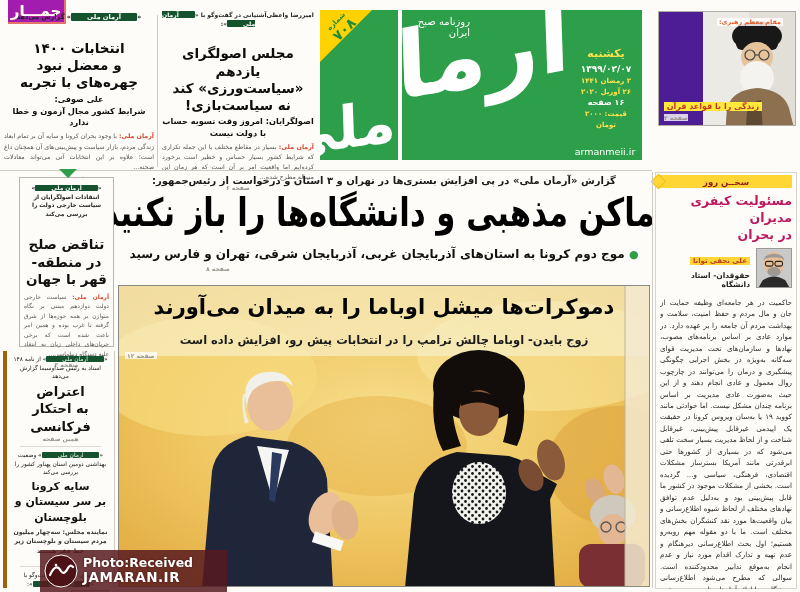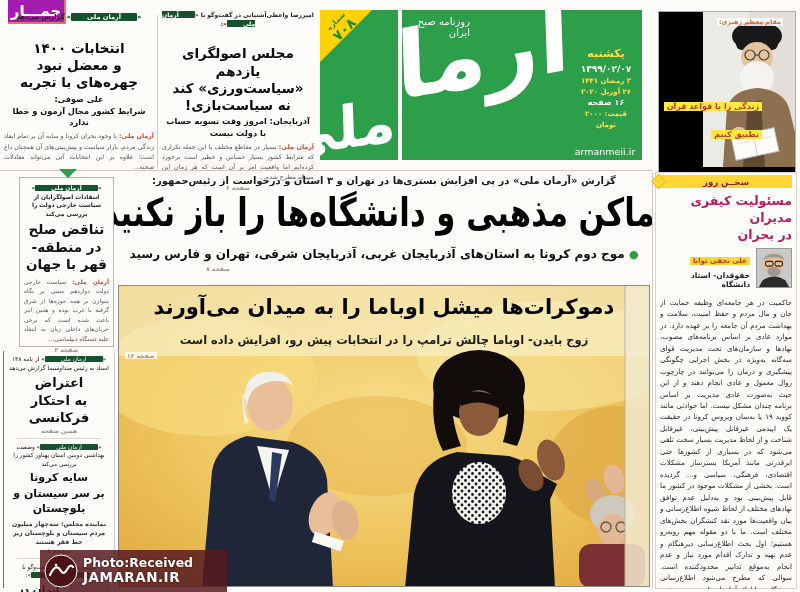--- a/index.html
+++ b/index.html
@@ -53,21 +53,21 @@
   .arman-word { position:absolute; top:4px; right:70px; color:#fff; font-size:92px; font-weight:bold;
     transform:rotate(-10deg) skewX(-8deg); line-height:1; }
   .dateblock { position:absolute; top:36px; left:172px; width:64px; text-align:center; line-height:1.5; }
   .dateblock .y  { color:#ffe24a; font-size:7px; font-weight:bold; }
   .dateblock .w  { color:#fff; font-size:9px; font-weight:bold; }
   .dateblock .wd { color:#ffe24a; font-size:11px; font-weight:bold; }
   .site { position:absolute; bottom:3px; left:168px; width:70px; text-align:center;
     color:#fff; font-size:9.5px; }
 
   
-  .leader { left:658px; top:11px; width:138px; height:194px; background:#000000;
+  .leader { left:658px; top:11px; width:138px; height:115px; background:#4c1d95;
     border:1px solid #b0aca3; overflow:hidden; }
   .ld-photo { position:absolute; right:0; top:0; }
   .ld-kicker { position:absolute; top:6px; right:12px; font-size:6.4px; font-weight:bold; color:#e0622f;
     background:rgba(255,255,255,.85); padding:0 2px; }
   .ld-headline { position:absolute; top:18px; left:3px; width:100px; text-align:right; line-height:1.6; }
   .ld-headline span { background:#fff; box-decoration-break:clone; -webkit-box-decoration-break:clone;
     font-size:10.6px; font-weight:bold; color:#0d0d0d; padding:0 2px; white-space:pre-line; }
   .ld-hl { position:absolute; top:78px; left:3px; width:100px; text-align:right; line-height:1.75; }
   .ld-hl span { background:#ffe93d; box-decoration-break:clone; -webkit-box-decoration-break:clone;
     font-size:8px; font-weight:bold; color:#c03a26; padding:0 3px; white-space:pre-line; }
@@ -81,33 +81,33 @@
   .ms-subhead { position:absolute; top:74px; width:100%; text-align:center; font-size:12px; font-weight:bold; color:#111; }
   .ms-bullet { color:#2d9e4a; font-size:11px; }
   .ms-pref { position:absolute; top:92px; left:88px; }
 
   
   .box-article { left:19px; top:177px; width:95px; height:170px; border:1px solid #b9b5ac;
     background:#fdfcf8; padding:6px 4px 2px; text-align:center; }
   .ba-tri { position:absolute; top:-9px; left:39px; width:0; height:0;
     border-left:9px solid transparent; border-right:9px solid transparent; border-top:9px solid #2d9e4a; }
   .ba-k { font-size:5.9px; }
-  .hd-box { font-size:13.5px; font-weight:bold; line-height:1.3; white-space:pre-line; margin-top:3px; }
+  .hd-box { font-size:13.5px; font-weight:bold; line-height:1.3; white-space:pre-line; margin-top:18px; }
   .box-article .body-txt { font-size:5.9px; margin-top:4px; }
   .box-article .pref { margin-top:2px; display:block; }
 
   
   .photo-block { left:118px; top:285px; width:532px; height:302px; border:1px solid #8a8a85; overflow:hidden; }
   .ph-headline { position:absolute; top:9px; width:100%; text-align:center; font-size:21px; font-weight:bold; color:#060606; }
   .ph-subhead { position:absolute; top:47px; width:100%; text-align:center; font-size:11.5px; font-weight:bold; color:#1c1c1c; }
   .ph-pref { position:absolute; top:66px; left:6px; background:rgba(255,255,255,.75); padding:0 2px; }
 
   
   .left-col { left:3px; top:351px; width:112px; height:237px;
-    border-left:1px solid #a16207; border-right:1px solid #cfcbc2;
+    border-left:4px solid #a16207; border-right:1px solid #cfcbc2;
     padding:4px 5px 0; text-align:center; }
   .lc-k { font-size:5.9px; line-height:1.45; }
   .lc-hd { font-size:13px; font-weight:bold; line-height:1.35; white-space:pre-line; margin-top:2px; }
   .lc-hd2 { font-size:11px; font-weight:bold; line-height:1.4; white-space:pre-line; margin-top:2px; }
   .lc-sub { font-size:6.2px; font-weight:bold; color:#333; margin-top:2px; line-height:1.5; }
   .lc-div { border-top:1px solid #ddd9d0; margin:4px 8px; }
   .lc-row { display:flex; align-items:flex-start; gap:3px; margin-top:2px; }
   .lc-hd3 { font-size:10.5px; font-weight:bold; line-height:1.5; white-space:pre-line; text-align:center; flex:1; }
 
   
@@ -155,21 +155,21 @@
     <div class="pref">صفحه ۲</div>
   </div>
 
   <div class="rule-v" style="left:157px; top:15px; height:152px;"></div>
 
   <div class="abs colB topcol">
     <div class="k" style="font-size:6px"><span>امیررضا واعظی‌آشتیانی در گفت‌وگو با «</span><span class="chip">آرمان ملی</span><span>»:</span></div>
     <div class="hd-13">مجلس اصولگرای یازدهم
 «سیاست‌ورزی» کند
 نه سیاست‌بازی!</div>
-    <div class="subhd">آذربایجان: امروز وقت تسویه حساب
+    <div class="subhd">اصولگرایان: امروز وقت تسویه حساب
 با دولت نیست</div>
     <div class="body-txt"><span class="lead">آرمان ملی:</span><span> بسیار در مقاطع مختلف با این جمله تکراری که شرایط کشور بسیار حساس و خطیر است برخورد کرده‌ایم اما واقعیت امر بر آن است که هر زمان این مساله مطرح شده...</span></div>
     <div class="pref">صفحه ۶</div>
   </div>
 
   <div class="abs melli">
     <div class="melli-corner"></div>
     <div class="issue">
       <span class="lbl">شماره</span>
       <span class="num">۷۰۸</span>

